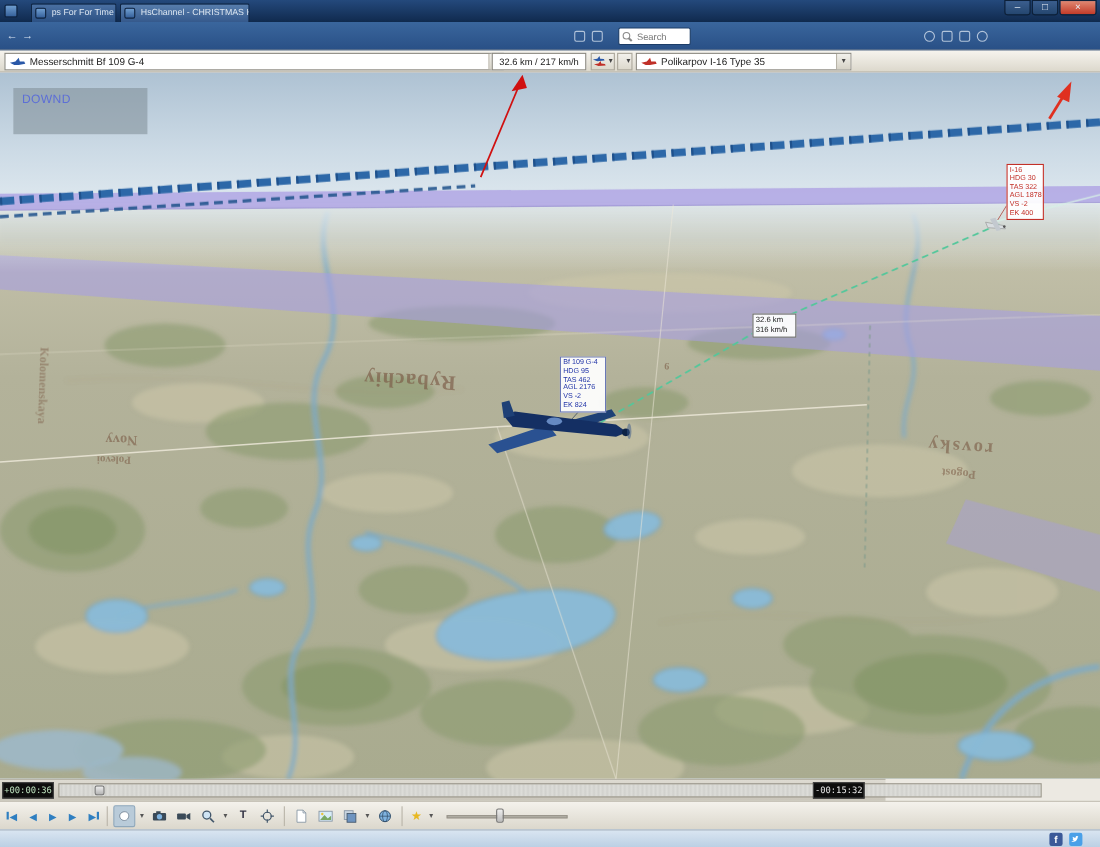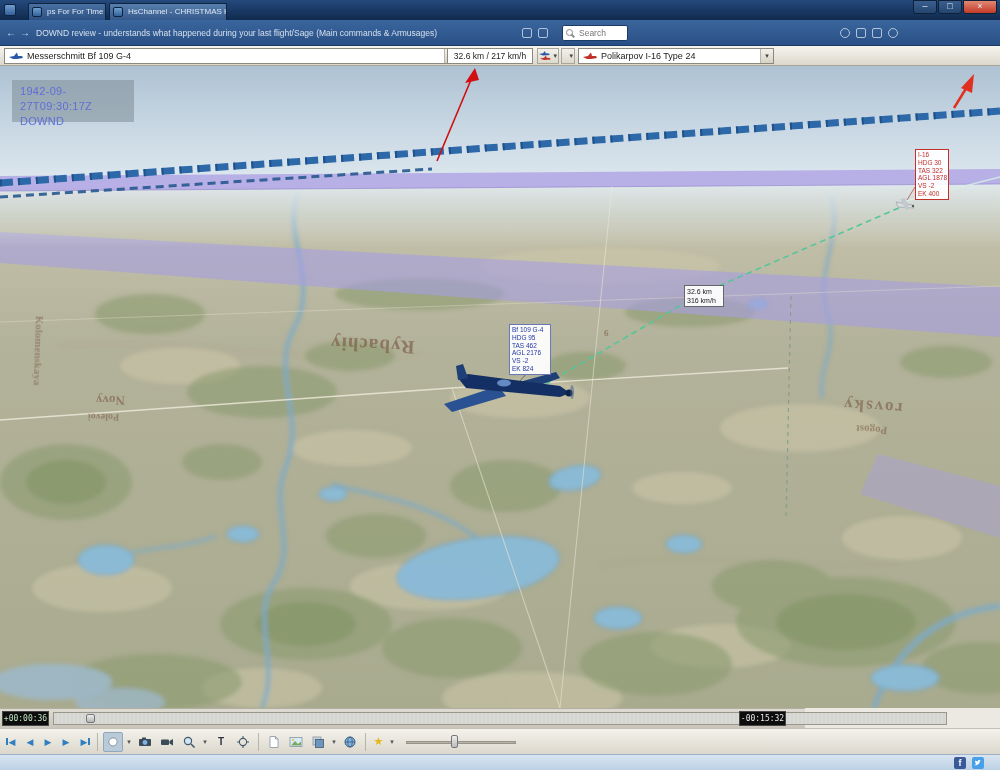--- a/index.html
+++ b/index.html
@@ -81,21 +81,20 @@
     <div class="winbtns">
       <div class="winbtn">–</div>
       <div class="winbtn">□</div>
       <div class="winbtn close">×</div>
     </div>
   </div>
 
   <div class="addrbar">
     <span class="chromeicon" style="left:4px">←</span>
     <span class="chromeicon" style="left:18px">→</span>
-    <span class="addrtext">DOWND review - understands what happened during your last flight/Sage (Main commands &amp; Armusages)</span>
     <span class="miniic" style="left:522px"></span>
     <span class="miniic" style="left:538px"></span>
     <div class="searchbox">
       <span class="mag"></span>
       <input type="text" placeholder="Search" style="">
     </div>
     <span class="miniic" style="left:840px;border-radius:50%"></span>
     <span class="miniic" style="left:856px"></span>
     <span class="miniic" style="left:872px"></span>
     <span class="miniic" style="left:888px;border-radius:50%"></span>
@@ -117,21 +116,21 @@
       </svg>
       <span class="caret2">▾</span>
     </div>
     <div class="minibtn" style="left:561px;width:14px">
       <span class="caret2">▾</span>
     </div>
     <div class="combo" style="left:578px;width:196px">
       <svg class="planeic" width="16" height="10" viewBox="0 0 16 10">
           <path d="M1,6 L6,5 L9,1.5 L10,5 L14,5 L15,7 L9,8 L5,8 Z" fill="#c03028"></path>
         </svg>
-      <span class="ctext">Polikarpov I-16 Type 24</span>
+      <span class="ctext">Polikarpov I-16 Type 35</span>
       <span class="caretbox">▾</span>
     </div>
   </div>
 
   <div class="viewport">
     <svg width="1000" height="642" viewBox="0 0 1000 642" style="position:absolute;left:0;top:0">
       <defs>
         <linearGradient id="skyG" x1="0" y1="0" x2="0" y2="1">
           <stop offset="0" stop-color="#aec2d3"></stop>
             <stop offset="0.55" stop-color="#cddbe6"></stop>
@@ -281,21 +280,20 @@
 
     <span class="maplbl" style="left:330px;top:268px;font-size:19px;letter-spacing:1px;opacity:.65;transform:rotate(183deg)">Rybachiy</span>
     <span class="maplbl" style="left:96px;top:326px;font-size:13px;opacity:.6;transform:rotate(181deg)">Novy</span>
     <span class="maplbl" style="left:88px;top:346px;font-size:10px;opacity:.55;transform:rotate(181deg)">Polevoi</span>
     <span class="maplbl" style="left:46px;top:250px;font-size:11px;opacity:.5;transform:rotate(92deg);transform-origin:left top">Kolomenskaya</span>
     <span class="maplbl" style="left:842px;top:330px;font-size:17px;letter-spacing:2px;opacity:.6;transform:rotate(184deg)">rovsky</span>
     <span class="maplbl" style="left:856px;top:358px;font-size:11px;opacity:.55;transform:rotate(184deg)">Pogost</span>
     <span class="maplbl" style="left:604px;top:262px;font-size:9px;opacity:.6;transform:rotate(180deg)">9</span>
 
     <div class="hudclock">
-      <span style="display:block">1942-09-27T09:30:17Z</span>
       <span style="display:block">DOWND</span>
     </div>
 
 
     <div class="datalabel" style="left:509px;top:258px;width:42px;color:#2336a8;border:1px solid #6a78b8">
       <div>Bf 109 G-4</div>
       <div>HDG 95</div>
       <div>TAS 462</div>
       <div>AGL 2176</div>
       <div>VS -2</div>

